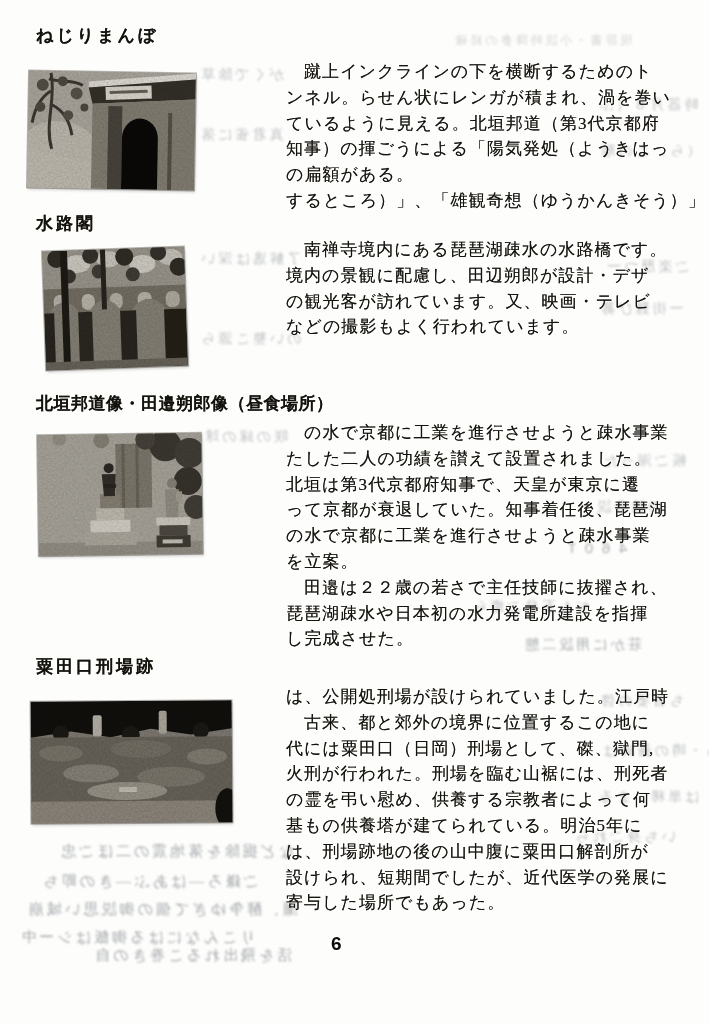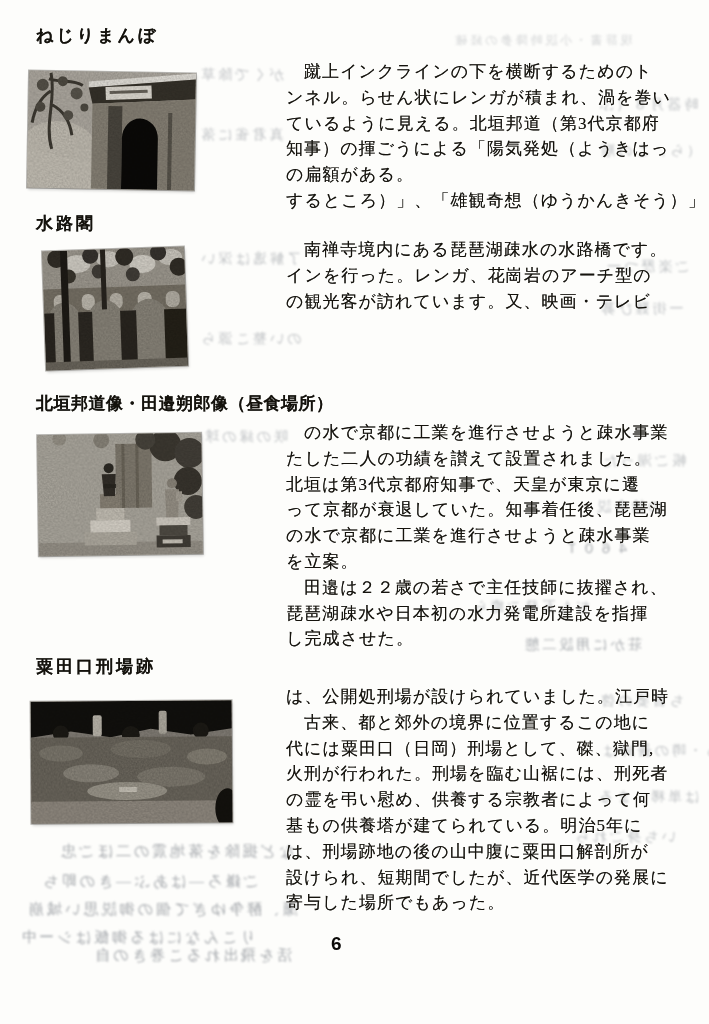--- a/index.html
+++ b/index.html
@@ -142,22 +142,23 @@
     <rect x="76" y="62" width="16" height="57" fill="#2b2721"></rect>
     <rect x="120" y="62" width="22" height="57" fill="#262219"></rect>
     <rect x="18" y="0" width="7" height="119" fill="#1f1c17"></rect>
     <rect x="58" y="0" width="5" height="60" fill="#2a2620"></rect>
     <rect x="0" y="111" width="142" height="8" fill="#6e695f"></rect>
     <rect width="142" height="119" filter="url(#grain)" opacity="0.32"></rect>
   </svg>
 
   <div class="textblock" style="top:237px">
     <div class="line">　南禅寺境内にある琵琶湖疎水の水路橋です。</div>
-    <div class="line">インを行った。レンガ、花崗岩のアーチ型の</div>
+    <div class="line">境内の景観に配慮し、田辺朔郎が設計・デザ</div>
     <div class="line">の観光客が訪れています。又、映画・テレビ</div>
+    <div class="line">などの撮影もよく行われています。</div>
   </div>
 
   <h2 class="heading tight" style="top:392px">北垣邦道像・田邉朔郎像（昼食場所）</h2>
 
   <svg class="photo" style="left:38px;top:434px;transform:rotate(-0.8deg)" width="164" height="121" viewBox="0 0 164 121">
     <rect width="164" height="121" fill="#b0aca2"></rect>
     <rect x="78" y="10" width="36" height="64" fill="#847e72"></rect>
     <rect x="84" y="10" width="3" height="64" fill="#6e685c"></rect>
       <rect x="98" y="10" width="3" height="64" fill="#6e685c"></rect>
     <circle cx="128" cy="12" r="16" fill="#3f3b33"></circle>

